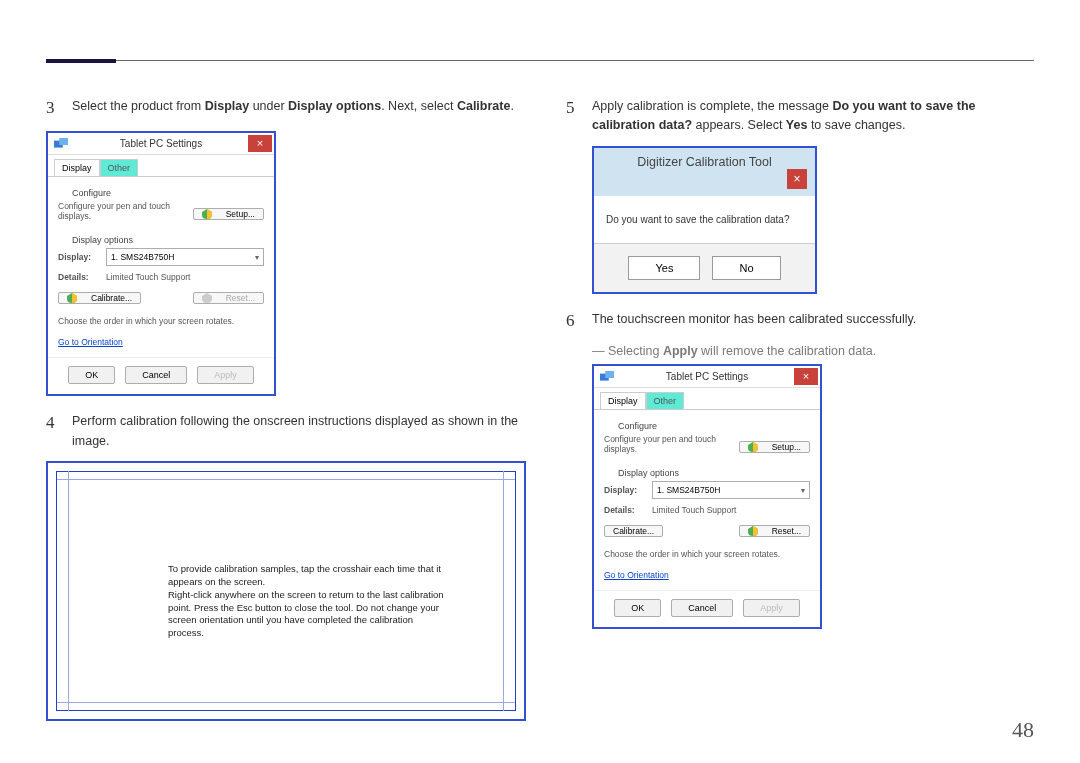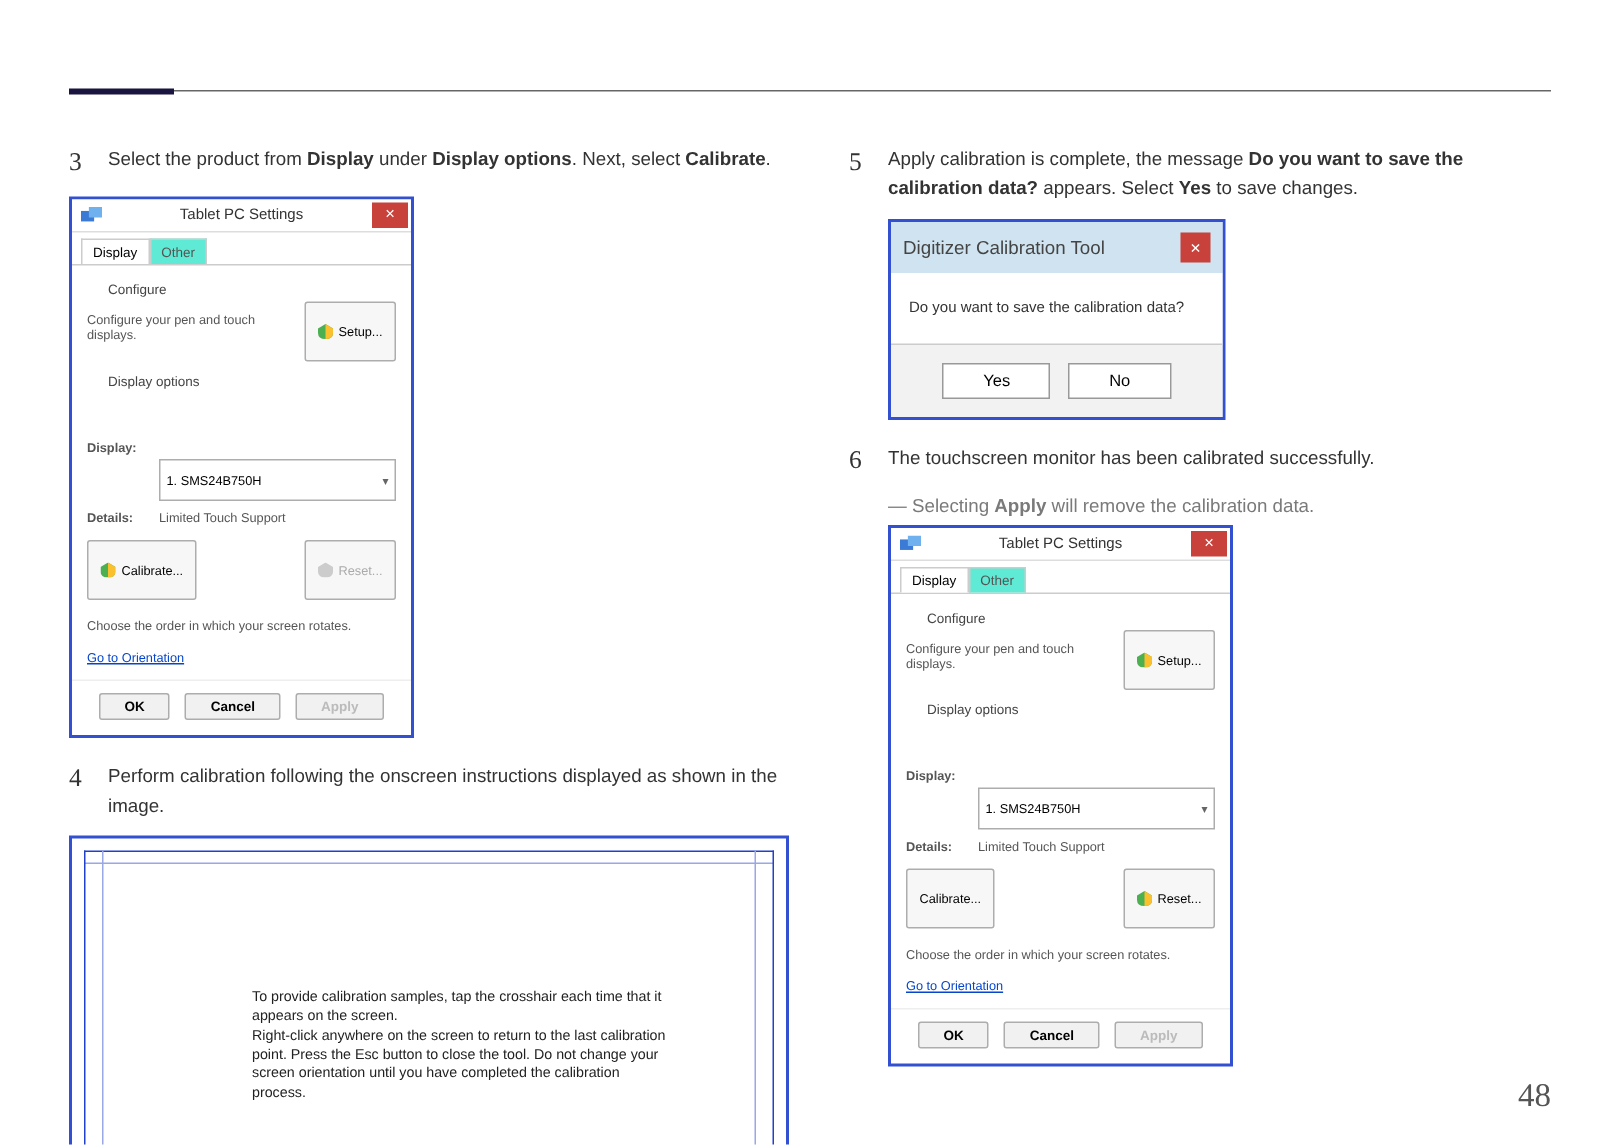--- a/index.html
+++ b/index.html
@@ -22,43 +22,43 @@
   .win .titlebar .ttext { color: #333; font-size: 10px; position:absolute; left:50%; transform:translateX(-50%); }
   .win .closebtn { margin-left: auto; width: 24px; height: 17px; background: #c8413a; color: #fff; text-align: center; line-height: 16px; font-size: 11px; cursor: pointer; border-radius: 0 0 0 0; }
   .win .tabs { display: flex; padding: 4px 6px 0 6px; border-bottom: 1px solid #ccc; }
   .tab { font-size: 9px; padding: 3px 7px; border: 1px solid #ccc; border-bottom: none; background: #fff; margin-right: 0; cursor: pointer; }
   .tab.inactive { background: #5eead4; color:#555; }
   .pane { padding: 8px 10px 10px 10px; }
   .fieldset-label { font-size: 9px; color: #444; margin: 3px 14px; }
   .fieldset-sub { font-size: 8.5px; color: #555; margin-bottom: 6px; }
   .row2 { display: flex; align-items: center; margin-bottom: 6px; }
   .row2 .lbl { width: 48px; font-size: 8.5px; color: #555; font-weight: bold; }
-  .smbtn { border: 1px solid #adadad; background: #f7f7f7; font-size: 8.5px; padding: 14px 8px; border-radius: 2px; cursor: pointer; display: inline-flex; align-items: center; gap: 4px; }
+  .smbtn { border: 1px solid #adadad; background: #f7f7f7; font-size: 8.5px; padding: 0 8px; border-radius: 2px; cursor: pointer; display: inline-flex; align-items: center; gap: 14px; }
   .smbtn.disabled { color: #aaa; cursor: default; }
   .smbtn .gicon { width: 10px; height: 10px; display: inline-block; }
-  .dd { flex: 1; border: 1px solid #adadad; background: #fff; font-size: 8.5px; padding: 2px 4px; height: 28px; display: flex; align-items: center; justify-content: space-between; margin-top: 44px; }
+  .dd { flex: 1; border: 1px solid #adadad; background: #fff; font-size: 8.5px; padding: 2px 4px; height: 18px; display: flex; align-items: center; justify-content: space-between; }
   .dd .chev { font-size: 8px; color: #666; }
   .linky { color: #0645cc; text-decoration: underline; font-size: 8.5px; cursor: pointer; margin-top: 11px; }
-  .footerbtns { display: flex; justify-content: center; gap: 10px; padding: 8px 0 10px 0; border-top: 1px solid #eee; font-weight: bold; }
+  .footerbtns { display: flex; justify-content: center; gap: 10px; padding: 8px 0 10px 0; border-top: 1px solid #eee; }
   .fbtn { border: 1px solid #adadad; background: #f1f1f1; font-size: 9px; padding: 3px 16px; border-radius: 2px; cursor: pointer; }
   .fbtn.disabled { color: #bbb; cursor: default; }
   .btnrow-center { display:flex; justify-content:space-between; gap:24px; margin:10px 0 12px 0;}
 
   
   .calib { width: 480px; height: 260px; border: 2px solid #3350d0; background: #fff; position: relative; margin-bottom: 14px; }
   .gridlines { position: absolute; inset: 8px; }
   .gl-h, .gl-v { position: absolute; background: #2141cc; }
   .gl-h { height: 1px; left: 0; right: 0; }
   .gl-v { width: 1px; top: 0; bottom: 0; }
   .gl-h.thin, .gl-v.thin { background: #9aa8e6; }
   .calib-text { position: absolute; left: 120px; top: 100px; right: 80px; font-size: 9.5px; color: #222; line-height: 1.35; }
 
   
   .dlg { width: 225px; border: 2px solid #3350d0; background: #fff; margin-bottom: 14px; }
-  .dlg .dlgtitle { background: #cfe4f0; padding: 7px 8px; display: flex; align-items: center; font-size: 12.5px; color: #444; }
+  .dlg .dlgtitle { background: #cfe4f0; padding: 7px 8px; display: flex; align-items: center; font-size: 12.5px; color: #444; flex-direction: column; }
   .dlg .dlgclose { margin-left: auto; width: 20px; height: 20px; background: #c8413a; color: #fff; text-align: center; line-height: 20px; font-size: 12px; cursor: pointer; }
   .dlg .dlgbody { background: #fff; padding: 18px 12px; font-size: 10px; color: #333; text-align: left; border-bottom: 1px solid #ccc; }
   .dlg .dlgfoot { background: #f2f2f2; padding: 12px 0; display: flex; justify-content: center; gap: 12px; }
   .dlgbtn { border: 1px solid #999; background: #fff; font-size: 11px; padding: 5px 26px; cursor: pointer; }
 
   svg { display: block; }
 </style>
 </head>
 <body>
 

